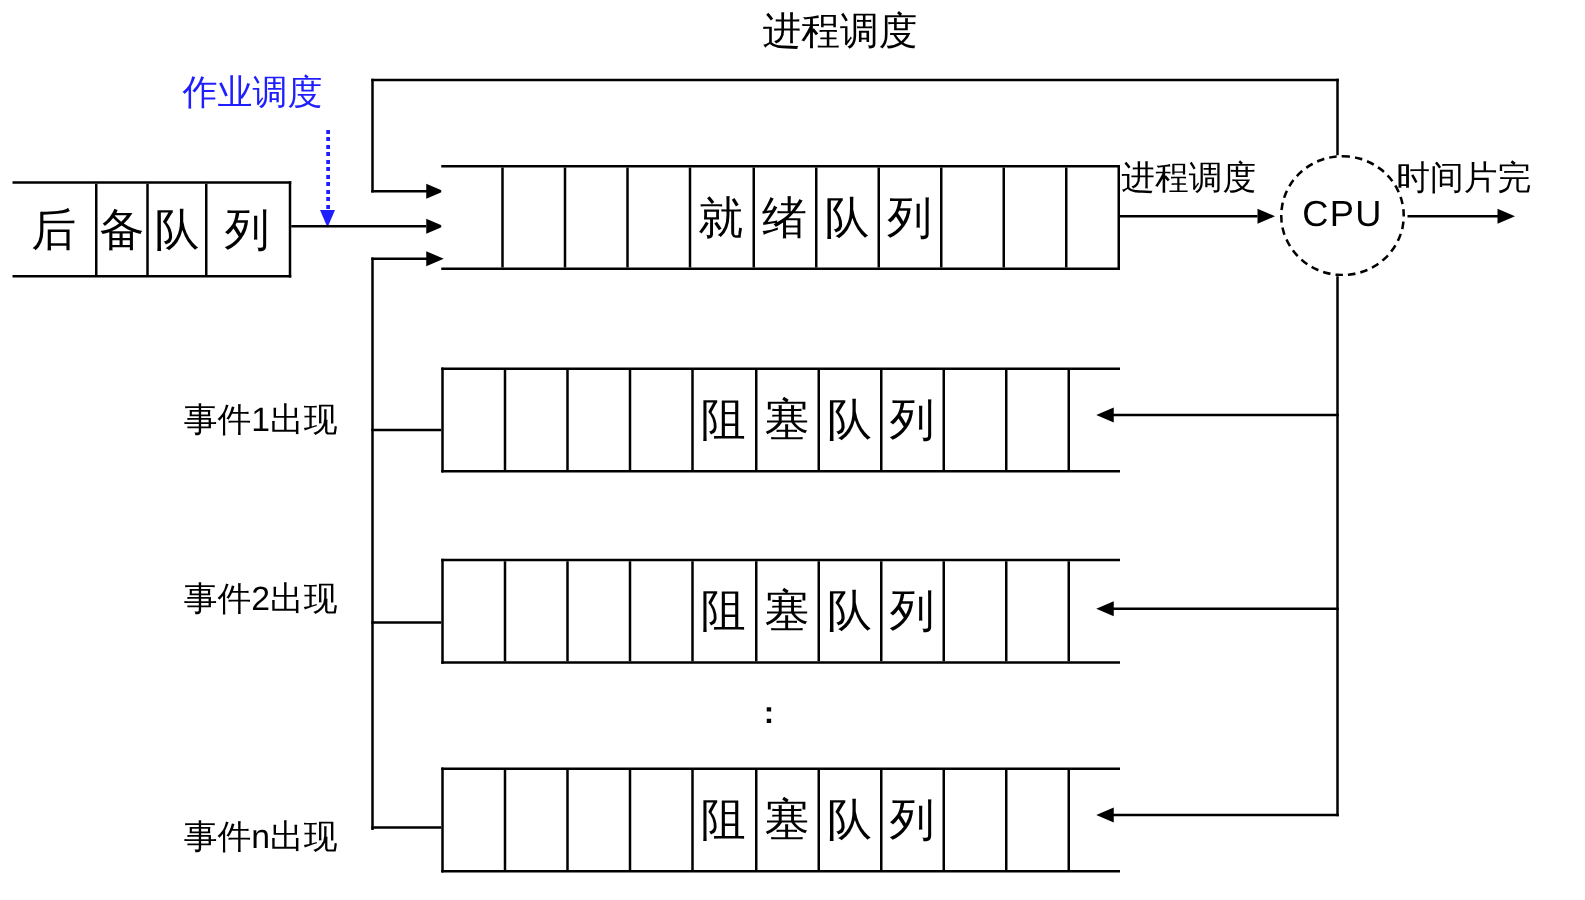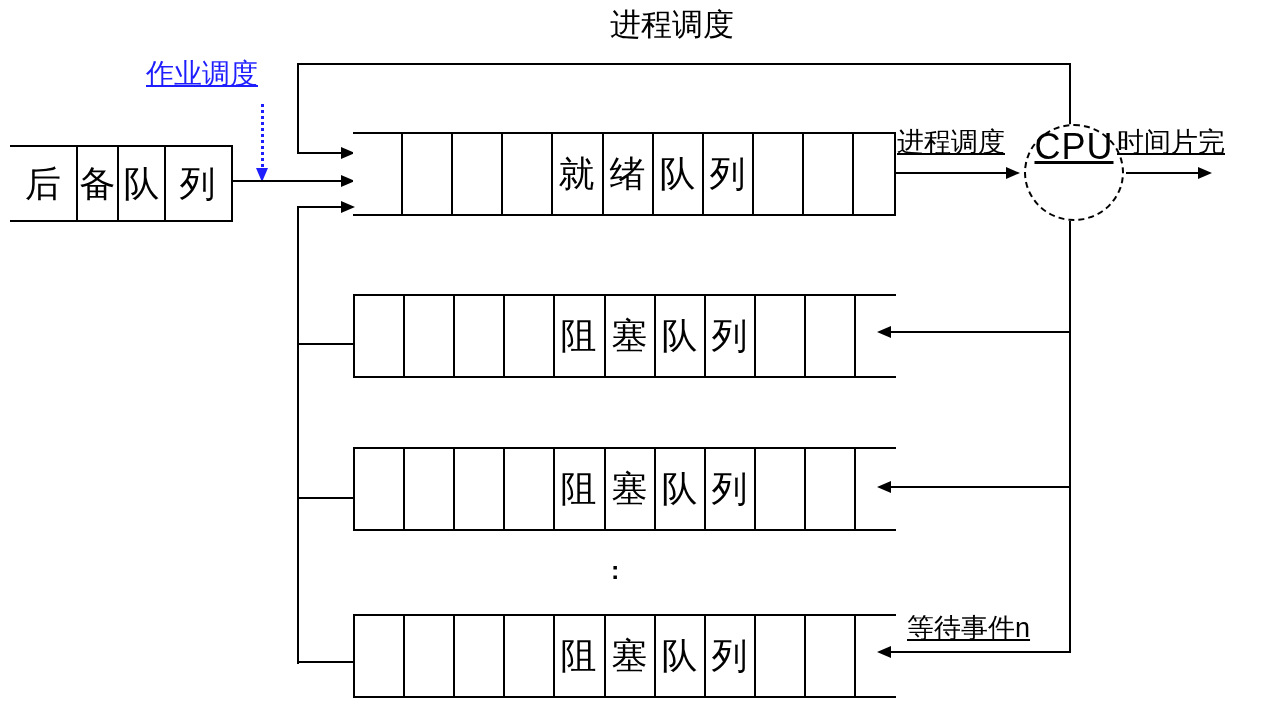--- a/index.html
+++ b/index.html
@@ -11,29 +11,29 @@
   .ah{position:absolute;width:0;height:0;}
   .ah-r{border-top:6px solid transparent;border-bottom:6px solid transparent;border-left:14px solid #000;}
   .ah-l{border-top:6px solid transparent;border-bottom:6px solid transparent;border-right:14px solid #000;}
   .ah-d{border-left:6px solid transparent;border-right:6px solid transparent;border-top:14px solid #1e1eff;}
   .queue{position:absolute;box-sizing:border-box;background:#fff;}
   .open-left{border-top:2px solid #000;border-bottom:2px solid #000;border-right:2px solid #000;}
   .open-right{border-top:2px solid #000;border-bottom:2px solid #000;border-left:2px solid #000;}
   .dv{position:absolute;top:0;bottom:0;width:2px;background:#000;}
   .qc{position:absolute;top:0;height:100%;width:51px;display:flex;align-items:center;justify-content:center;
       font-size:36px;line-height:1;white-space:nowrap;}
-  .lbl{position:absolute;font-size:27px;line-height:1.2;white-space:nowrap;text-decoration:underline;}
+  .lbl{position:absolute;font-size:27px;line-height:1.2;white-space:nowrap;}
   .title{position:absolute;font-size:31px;line-height:1.2;white-space:nowrap;}
   .blue{color:#1e1eff;}
   .dotline{position:absolute;width:3px;
      background-image:repeating-linear-gradient(to bottom,#1e1eff 0 3px,transparent 3px 6px);}
   .cpu{
     position:absolute;left:1024px;top:124px;width:100px;height:97px;border:2px dashed #000;
-    border-radius:50%;box-sizing:border-box;display:flex;align-items:flex-start;justify-content:center;
-    font-size:36px;letter-spacing:1px;background:#fff;text-decoration:underline;
+    border-radius:50%;box-sizing:border-box;display:flex;align-items:center;justify-content:center;
+    font-size:29px;letter-spacing:1px;background:#fff;
   }
   .dots{position:absolute;left:611px;top:558px;font-size:25px;font-weight:bold;line-height:1;}
   .watermark{position:absolute;right:2px;top:688px;font-size:19px;color:#b9b9b9;
      text-shadow:1px 1px 0 #ffffff;white-space:nowrap;}
 </style>
 </head>
 <body>
 
 <div id="canvas">
 
@@ -91,39 +91,41 @@
 
   <div class="ln" style="left:1069px;top:221px;width:2px;height:432px;"></div>
 
   <div class="ln" style="left:297px;top:206px;width:46px;height:2px;"></div>
   <div class="ah ah-r" style="left:341px;top:201px;"></div>
   <div class="ln" style="left:297px;top:206px;width:2px;height:458px;"></div>
   <div class="ln" style="left:297px;top:343px;width:58px;height:2px;"></div>
   <div class="ln" style="left:297px;top:497px;width:58px;height:2px;"></div>
   <div class="ln" style="left:297px;top:661px;width:58px;height:2px;"></div>
 
+  <span class="lbl" style="left:147px;top:320px;">事件1出现</span>
   <div class="queue open-right" style="left:353px;top:294px;width:543px;height:84px;">
     <i class="dv" style="left:48px;"></i>
     <i class="dv" style="left:98px;"></i>
     <i class="dv" style="left:148px;"></i>
     <i class="dv" style="left:198px;"></i>
     <i class="dv" style="left:249px;"></i>
     <i class="dv" style="left:299px;"></i>
     <i class="dv" style="left:349px;"></i>
     <i class="dv" style="left:399px;"></i>
     <i class="dv" style="left:449px;"></i>
     <i class="dv" style="left:499px;"></i>
     <span class="qc" style="left:198px;">阻</span>
     <span class="qc" style="left:249px;">塞</span>
     <span class="qc" style="left:299px;">队</span>
     <span class="qc" style="left:349px;">列</span>
   </div>
   <div class="ln" style="left:890px;top:331px;width:181px;height:2px;"></div>
   <div class="ah ah-l" style="left:877px;top:326px;"></div>
 
+  <span class="lbl" style="left:147px;top:463px;">事件2出现</span>
   <div class="queue open-right" style="left:353px;top:447px;width:543px;height:84px;">
     <i class="dv" style="left:48px;"></i>
     <i class="dv" style="left:98px;"></i>
     <i class="dv" style="left:148px;"></i>
     <i class="dv" style="left:198px;"></i>
     <i class="dv" style="left:249px;"></i>
     <i class="dv" style="left:299px;"></i>
     <i class="dv" style="left:349px;"></i>
     <i class="dv" style="left:399px;"></i>
     <i class="dv" style="left:449px;"></i>
@@ -131,34 +133,34 @@
     <span class="qc" style="left:198px;">阻</span>
     <span class="qc" style="left:249px;">塞</span>
     <span class="qc" style="left:299px;">队</span>
     <span class="qc" style="left:349px;">列</span>
   </div>
   <div class="ln" style="left:890px;top:486px;width:181px;height:2px;"></div>
   <div class="ah ah-l" style="left:877px;top:481px;"></div>
 
   <span class="dots">:</span>
 
+  <span class="lbl" style="left:147px;top:653px;">事件n出现</span>
   <div class="queue open-right" style="left:353px;top:614px;width:543px;height:84px;">
     <i class="dv" style="left:48px;"></i>
     <i class="dv" style="left:98px;"></i>
     <i class="dv" style="left:148px;"></i>
     <i class="dv" style="left:198px;"></i>
     <i class="dv" style="left:249px;"></i>
     <i class="dv" style="left:299px;"></i>
     <i class="dv" style="left:349px;"></i>
     <i class="dv" style="left:399px;"></i>
     <i class="dv" style="left:449px;"></i>
     <i class="dv" style="left:499px;"></i>
     <span class="qc" style="left:198px;">阻</span>
     <span class="qc" style="left:249px;">塞</span>
     <span class="qc" style="left:299px;">队</span>
     <span class="qc" style="left:349px;">列</span>
   </div>
-  <span class="lbl" style="left:907px;top:612px;">等待事件n</span>
   <div class="ln" style="left:890px;top:651px;width:181px;height:2px;"></div>
   <div class="ah ah-l" style="left:877px;top:646px;"></div>
 
 
 </div>
 
 </body></html>

